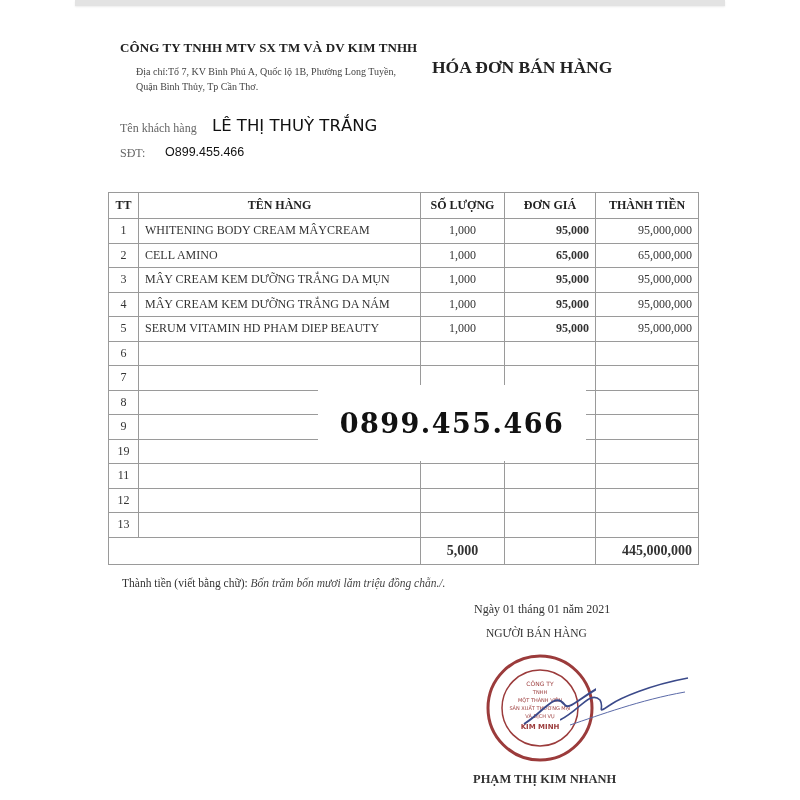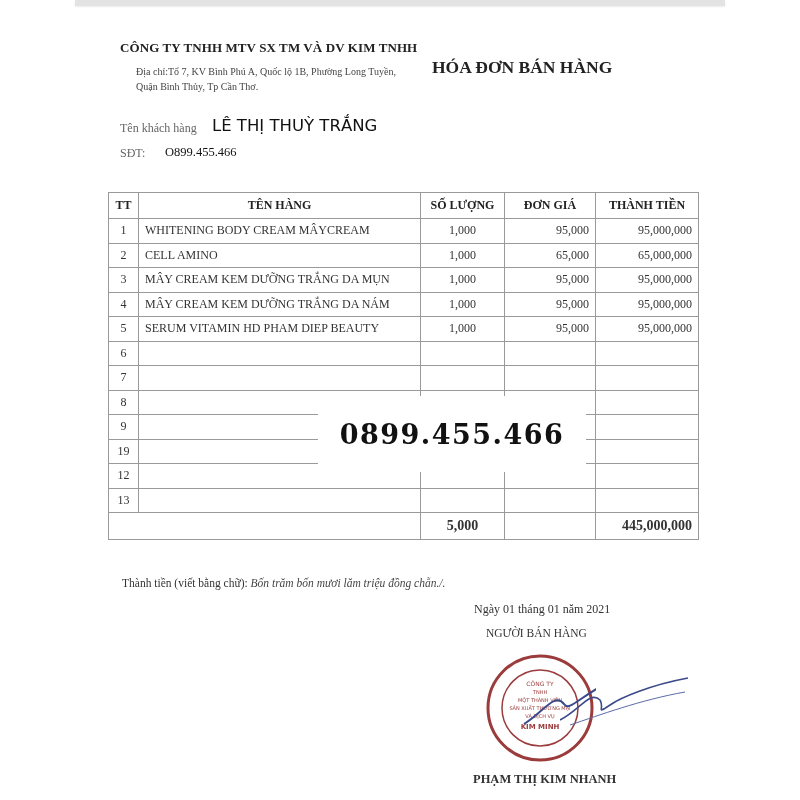--- a/index.html
+++ b/index.html
@@ -6,36 +6,36 @@
   body { width:800px; height:800px; background:#ffffff; position:relative; overflow:hidden;
          font-family:"Liberation Serif", serif; color:#2a2a2a; }
   .topbar { position:absolute; left:75px; top:0; width:650px; height:6px; background:#e3e3e3;
             box-shadow:0 1px 2px rgba(0,0,0,0.08); }
   .company { position:absolute; left:120px; top:40px; font-size:13px; font-weight:bold; letter-spacing:0.1px; color:#222; }
   .address { position:absolute; left:136px; top:64px; width:300px; font-size:10px; line-height:15px; color:#444; }
   .title { position:absolute; left:432px; top:57px; font-size:17.5px; font-weight:bold; color:#222; }
   .cust-label { position:absolute; left:120px; top:121px; font-size:12px; color:#666; }
   .cust-name { position:absolute; left:212px; top:116px; font-family:"DejaVu Sans", sans-serif; font-size:16.5px; color:#111; }
   .phone-label { position:absolute; left:120px; top:146px; font-size:12px; color:#666; }
-  .phone-value { position:absolute; left:165px; top:145px; font-family:Liberation Serif, serif; font-size:12.5px; color:#111; }
+  .phone-value { position:absolute; left:165px; top:145px; font-family:Liberation Sans, sans-serif; font-size:12.5px; color:#111; }
 
   table.items { position:absolute; left:108px; top:192px; border-collapse:collapse; font-size:12px; color:#333; }
   table.items td, table.items th { border:1px solid #9a9a9a; padding:0 6px; height:23.5px; white-space:nowrap; }
   table.items th { height:25px; font-weight:bold; font-size:12px; color:#222; }
   .c-tt { width:17px; text-align:center; }
   .c-name { width:269px; text-align:left; }
   .c-qty { width:71px; text-align:center; }
-  .c-price { width:78px; text-align:right; }
+  .c-price { width:78px; text-align:right;font-weight:bold; }
   .c-total { width:90px; text-align:right; }
   th.c-name { text-align:center; }
   th.c-price, th.c-total { text-align:center;margin-left:48px; }
   tr.total-row td { height:26px; font-weight:bold; font-size:14px; }
   tr.total-row td.c-qty { text-align:center; }
 
-  .overlay { position:absolute; left:318px; top:396px; width:268px; height:76px; background:#ffffff;
+  .overlay { position:absolute; left:318px; top:385px; width:268px; height:76px; background:#ffffff;
              display:flex; align-items:center; justify-content:center; }
   .overlay span { font-family:"DejaVu Serif", serif; font-weight:bold; font-size:27px; color:#111; letter-spacing:1.5px; }
 
   .words { position:absolute; left:122px; top:577px; font-size:11.5px; color:#333; }
   .words i { color:#444; }
   .date { position:absolute; left:474px; top:602px; font-size:12px; color:#333; }
   .seller-label { position:absolute; left:486px; top:627px; font-size:11.5px; color:#333; }
   .stamp { position:absolute; left:484px; top:652px; width:112px; height:112px; }
   .signer { position:absolute; left:473px; top:772px; font-size:12.5px; font-weight:bold; color:#333; }
 </style>
@@ -125,20 +125,27 @@
       </tr>
       <tr>
         <td class="c-tt">9</td>
         <td class="c-name"></td>
         <td class="c-qty"></td>
         <td class="c-price"></td>
         <td class="c-total"></td>
       </tr>
       <tr>
         <td class="c-tt">19</td>
+        <td class="c-name"></td>
+        <td class="c-qty"></td>
+        <td class="c-price"></td>
+        <td class="c-total"></td>
+      </tr>
+      <tr>
+        <td class="c-tt">11</td>
         <td class="c-name"></td>
         <td class="c-qty"></td>
         <td class="c-price"></td>
         <td class="c-total"></td>
       </tr>
       <tr>
         <td class="c-tt">12</td>
         <td class="c-name"></td>
         <td class="c-qty"></td>
         <td class="c-price"></td>

